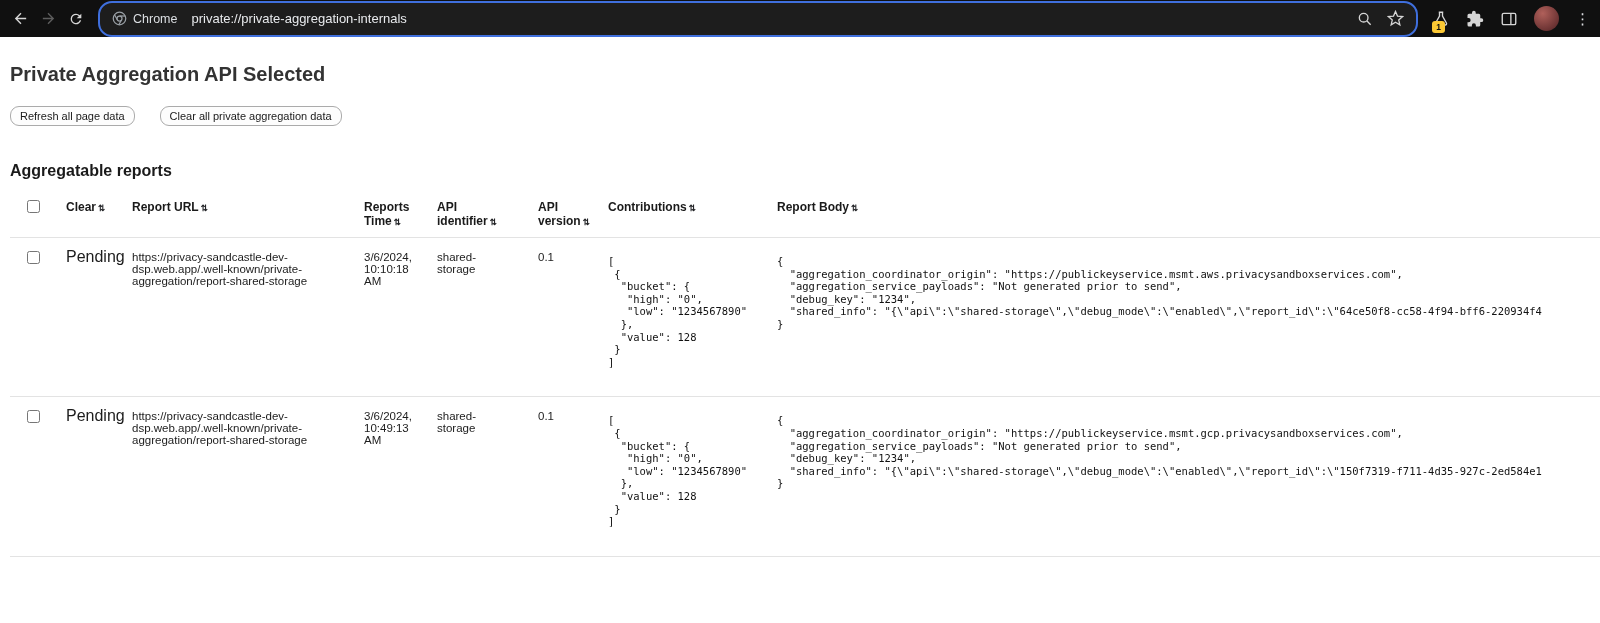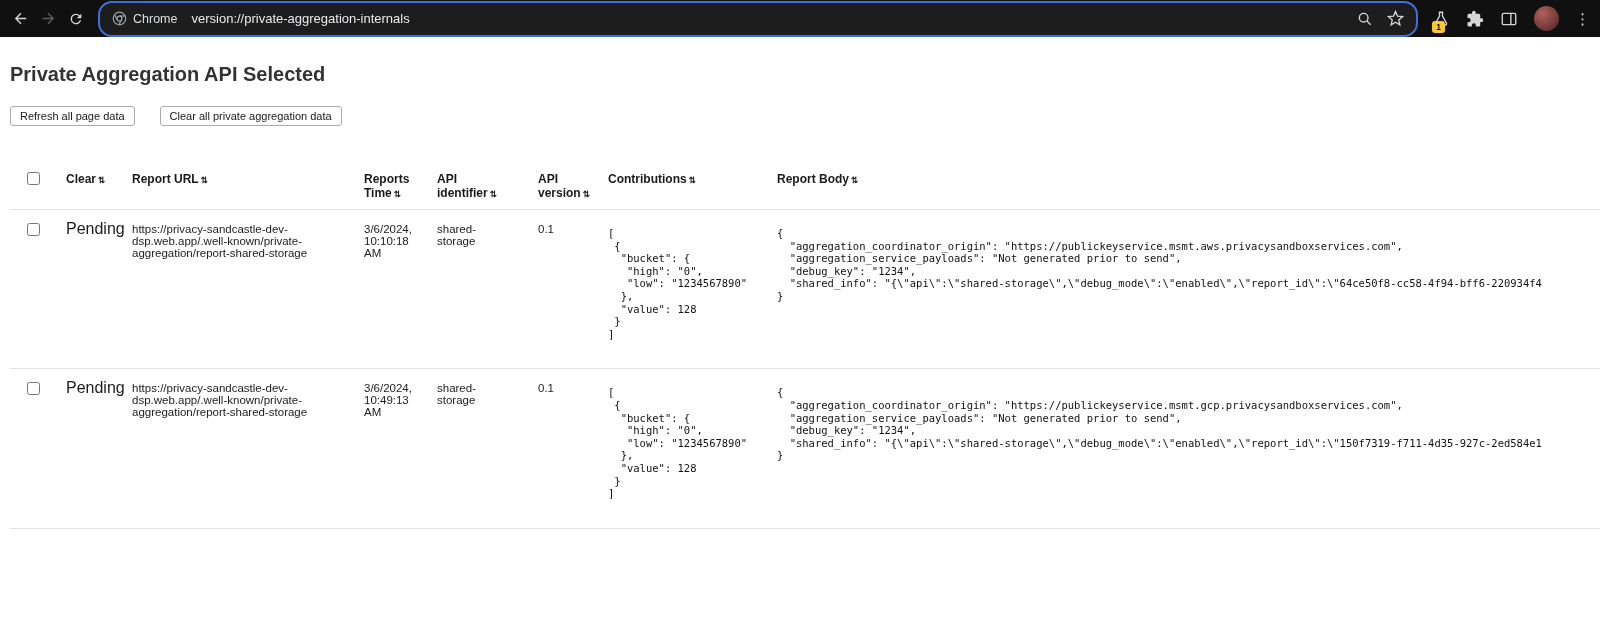--- a/index.html
+++ b/index.html
@@ -27,21 +27,21 @@
                padding: 0 2px; }
   .avatar { width: 25px; height: 25px; border-radius: 50%;
             background: radial-gradient(circle at 35% 30%, #b0605a, #6d3434 70%, #4e2424); }
   .menu-dots { color: #dadce0; font-size: 15px; line-height: 1; }
 
   
   .page { padding: 0 10px; color: #202124; }
   h1 { font-size: 20px; font-weight: bold; color: #333; margin: 26px 0 20px; }
   .actions { display: flex; gap: 25px; margin-bottom: 36px; }
   .btn { font-family: "Liberation Sans", sans-serif; font-size: 11px; color: #1a1a1a;
-         background: #fdfdfd; border: 1px solid #ababab; border-radius: 3px;
+         background: #fdfdfd; border: 1px solid #ababab; border-radius: 9px;
          padding: 3px 9px; cursor: pointer; }
   h2 { font-size: 16px; font-weight: bold; color: #1a1a1a; margin: 0 0 10px; }
   .strip { margin: 0 -10px; background: #f1f1f1; padding: 5px 14px; }
   .btn-disabled { color: #a2a2a2; background: #fafafa; border: 1px solid #d8d8d8;
                   border-radius: 3px; font-size: 11px; padding: 3px 9px; }
 
   
   table { border-collapse: collapse; table-layout: fixed; width: 2267px; margin-top: 6px; }
   th, td { text-align: left; vertical-align: top; }
   thead th { font-size: 12px; font-weight: bold; color: #1a1a1a;
@@ -83,21 +83,21 @@
     <span class="omni-chip">
       <svg width="15" height="15" viewBox="0 0 24 24" fill="none" stroke="#9aa0a6" stroke-width="2">
         <circle cx="12" cy="12" r="10"></circle>
           <circle cx="12" cy="12" r="4"></circle>
         <line x1="21.17" y1="8" x2="12" y2="8"></line>
           <line x1="3.95" y1="6.06" x2="8.54" y2="14"></line>
           <line x1="10.88" y1="21.94" x2="15.46" y2="14"></line>
       </svg>
       <span class="chip-label">Chrome</span>
     </span>
-    <span class="omni-url">version://private-aggregation-internals</span>
+    <span class="omni-url">private://private-aggregation-internals</span>
     <span class="omni-right">
       <button class="icon-btn">
         <svg width="16" height="16" viewBox="0 0 24 24" fill="none" stroke="#d6d6d6" stroke-width="2">
           <circle cx="10" cy="10" r="6.5"></circle>
             <line x1="15" y1="15" x2="20.5" y2="20.5"></line>
         </svg>
       </button>
       <button class="icon-btn">
         <svg width="17" height="17" viewBox="0 0 24 24" fill="none" stroke="#d6d6d6" stroke-width="1.8">
           <path d="M12 17.27 18.18 21l-1.64-7.03L22 9.24l-7.19-.61L12 2 9.19 8.63 2 9.24l5.46 4.73L5.82 21z"></path>
@@ -134,20 +134,21 @@
 </div>
 
 <div class="page">
   <h1>Private Aggregation API Selected</h1>
 
   <div class="actions">
     <button class="btn">Refresh all page data</button>
     <button class="btn">Clear all private aggregation data</button>
   </div>
 
+  <h2>Aggregatable reports</h2>
 
 
   <table>
     <colgroup>
       <col style="width:56px">
         <col style="width:66px">
         <col style="width:232px">
         <col style="width:73px">
       <col style="width:101px">
         <col style="width:70px">

